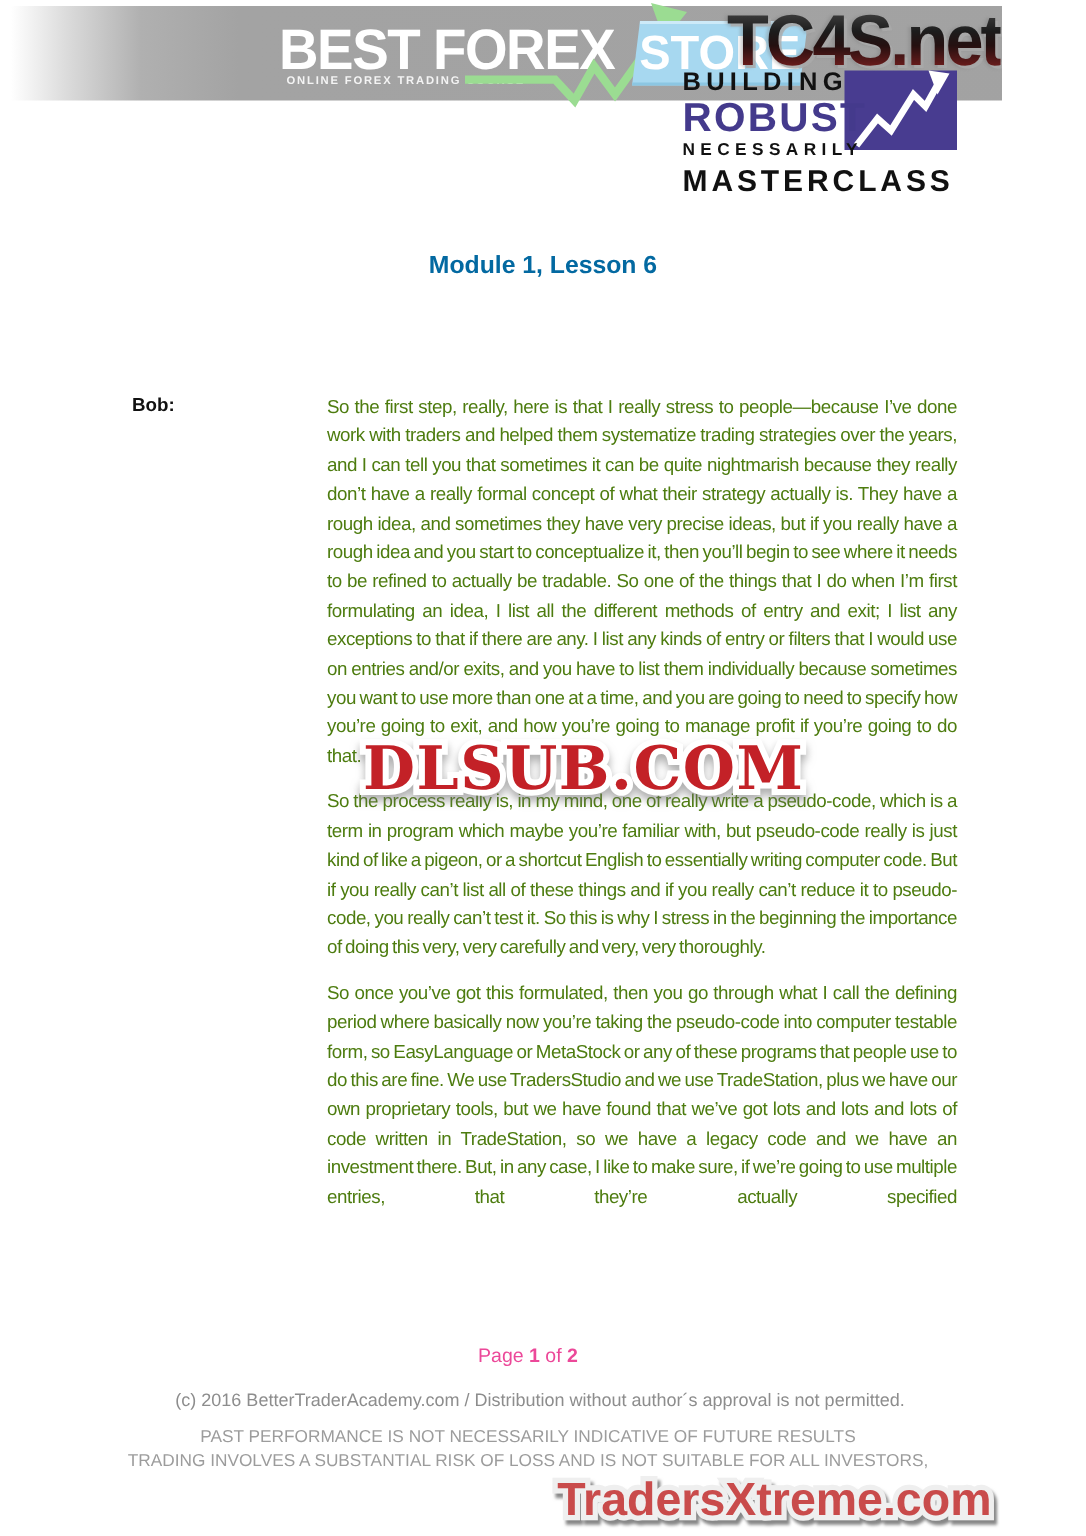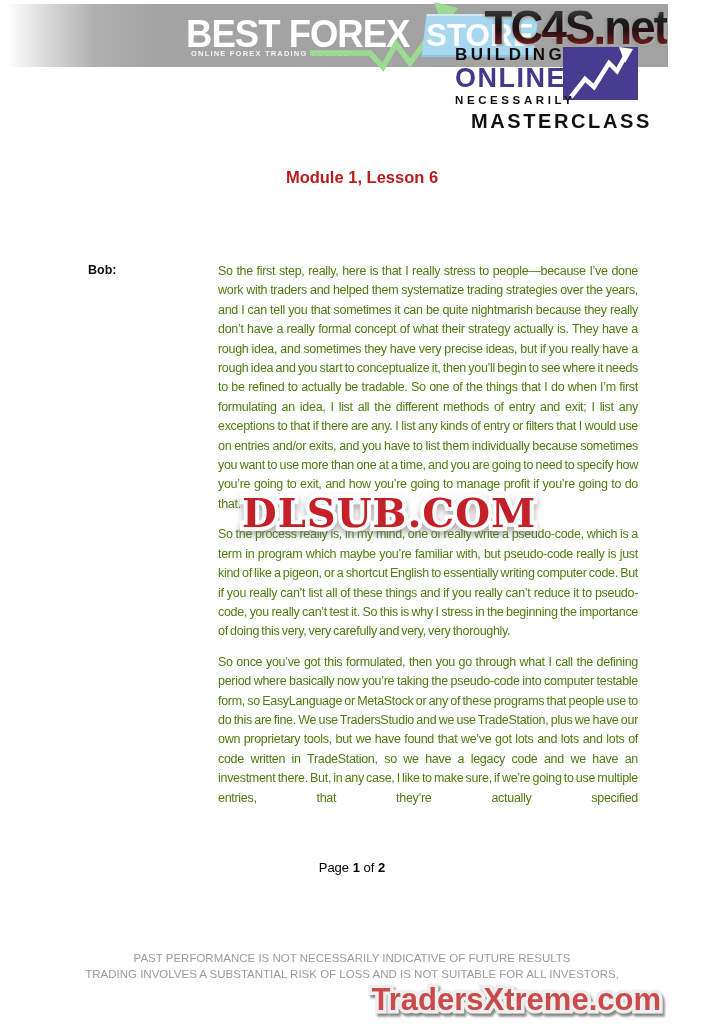--- a/index.html
+++ b/index.html
@@ -24,27 +24,27 @@
         transform:scaleX(.95);transform-origin:right;white-space:nowrap;z-index:9;
         background:linear-gradient(180deg,#555555 0%,#1c1c1c 38%,#241010 55%,#6e1d1d 82%,#8b2525 100%);
         -webkit-background-clip:text;background-clip:text;color:transparent;
         filter:drop-shadow(2px 2px 0 rgba(170,170,170,.85)) drop-shadow(-2px 0 1px rgba(120,120,120,.35));}
 
   
   .mc{position:absolute;left:455px;top:46px;z-index:5;line-height:1;}
   .mc-l1{font-size:17px;font-weight:bold;letter-spacing:3.5px;color:#111;}
   .mc-l2{font-size:27px;font-weight:bold;letter-spacing:1.5px;color:#443a8c;margin-top:2px;}
   .mc-l3{font-size:11.5px;letter-spacing:3.6px;color:#111;margin-top:3px;font-weight:bold;}
-  .mc-l4{font-size:20px;font-weight:bold;letter-spacing:2.6px;color:#111;margin-top:4px;margin-left:16px;}
+  .mc-l4{font-size:20px;font-weight:bold;letter-spacing:2.6px;color:#111;margin-top:4px;}
   .mc-square{position:absolute;left:563px;top:47px;width:75px;height:53px;background:#483c90;z-index:4;}
   .mc-square svg{position:absolute;left:0;top:-12px;overflow:visible;}
 
   
   .doc-title{position:absolute;left:0;top:168px;width:724px;text-align:center;
-             font-size:16.5px;font-weight:bold;color:#b91c1c;}
+             font-size:16.5px;font-weight:bold;color:#0369a1;}
   .doc-subtitle{position:absolute;left:0;top:203px;width:724px;text-align:center;
                 font-size:16.5px;font-weight:bold;color:#111;}
 
   
   .speaker{position:absolute;left:88px;top:263px;font-size:12.5px;font-weight:bold;color:#111;}
   .transcript{position:absolute;left:218px;top:262px;width:420px;
               font-size:12.5px;line-height:19.4px;letter-spacing:-0.3px;word-spacing:-1px;
               text-align:justify;color:#4d7c0f;}
   .transcript p{margin:0 0 11px 0;}
   .transcript p.stretch-last{text-align-last:justify;}
@@ -56,21 +56,21 @@
   .outlined span{position:relative;z-index:1;}
   .wm-dlsub{left:214px;top:489px;z-index:20;font-family:"DejaVu Serif",serif;font-weight:bold;
             font-size:40px;letter-spacing:1px;color:#c32127;
             filter:drop-shadow(0 4px 3px rgba(110,110,110,.55));margin-left:28px;}
   .wm-tx{right:7px;top:982px;z-index:20;font-weight:bold;font-size:31px;letter-spacing:0px;
          color:#c94b4b;font-family:"Liberation Sans",sans-serif;
          filter:drop-shadow(2px 3px 1px rgba(70,70,70,.65));}
   .wm-tx::before{-webkit-text-stroke:7px #efefef;}
 
   
-  .page-line{position:absolute;left:0;top:860px;width:704px;text-align:center;font-size:13px;color:#000000;}
+  .page-line{position:absolute;left:0;top:896px;width:704px;text-align:center;font-size:13px;color:#ec4899;}
   .page-line b{font-weight:bold;}
   .copyright{position:absolute;left:0;top:926px;width:720px;text-align:center;
              font-size:12px;color:#8d8d8d;}
   .disclaimer{position:absolute;left:0;top:950px;width:704px;text-align:center;
               font-size:11.5px;color:#9c9c9c;line-height:16px;}
 </style>
 </head>
 <body>
 
 <div class="page">
@@ -90,21 +90,21 @@
   <div class="tc4s">TC4S.net</div>
 
   <div class="mc-square">
     <svg width="75" height="70" viewBox="0 0 75 70">
       <polyline points="8,62 22,44 31,52 46,28 54,36 64,18" fill="none" stroke="#ffffff" stroke-width="4.5"></polyline>
       <polygon points="56,12 70,14 62,28" fill="#ffffff"></polygon>
     </svg>
   </div>
   <div class="mc">
     <div class="mc-l1">BUILDING</div>
-    <div class="mc-l2">ONLINE</div>
+    <div class="mc-l2">ROBUST</div>
     <div class="mc-l3">NECESSARILY</div>
     <div class="mc-l4">MASTERCLASS</div>
   </div>
 
   <div class="doc-title">Module 1, Lesson 6</div>
 
   <div class="speaker">Bob:</div>
   <div class="transcript">
     <p>So the first step, really, here is that I really stress to people—because I’ve done work with traders and helped them systematize trading strategies over the years, and I can tell you that sometimes it can be quite nightmarish because they really don’t have a really formal concept of what their strategy actually is. They have a rough idea, and sometimes they have very precise ideas, but if you really have a rough idea and you start to conceptualize it, then you’ll begin to see where it needs to be refined to actually be tradable. So one of the things that I do when I’m first formulating an idea, I list all the different methods of entry and exit; I list any exceptions to that if there are any. I list any kinds of entry or filters that I would use on entries and/or exits, and you have to list them individually because sometimes you want to use more than one at a time, and you are going to need to specify how you’re going to exit, and how you’re going to manage profit if you’re going to do that.</p>
     <p>So the process really is, in my mind, one of really write a pseudo-code, which is a term in program which maybe you’re familiar with, but pseudo-code really is just kind of like a pigeon, or a shortcut English to essentially writing computer code. But if you really can’t list all of these things and if you really can’t reduce it to pseudo-code, you really can’t test it. So this is why I stress in the beginning the importance of doing this very, very carefully and very, very thoroughly.</p>
@@ -114,20 +114,21 @@
   <div class="outlined wm-dlsub" data-text="DLSUB.COM">
     <span>DLSUB.COM</span>
   </div>
 
   <div class="page-line">
     <span>Page</span>
     <b>1</b>
     <span>of</span>
     <b>2</b>
   </div>
+  <div class="copyright">(c) 2016 BetterTraderAcademy.com / Distribution without author´s approval is not permitted.</div>
   <div class="disclaimer">
     <div>PAST PERFORMANCE IS NOT NECESSARILY INDICATIVE OF FUTURE RESULTS</div>
     <div>TRADING INVOLVES A SUBSTANTIAL RISK OF LOSS AND IS NOT SUITABLE FOR ALL INVESTORS,</div>
   </div>
 
   <div class="outlined wm-tx" data-text="TradersXtreme.com">
     <span>TradersXtreme.com</span>
   </div>
 
 </div>

